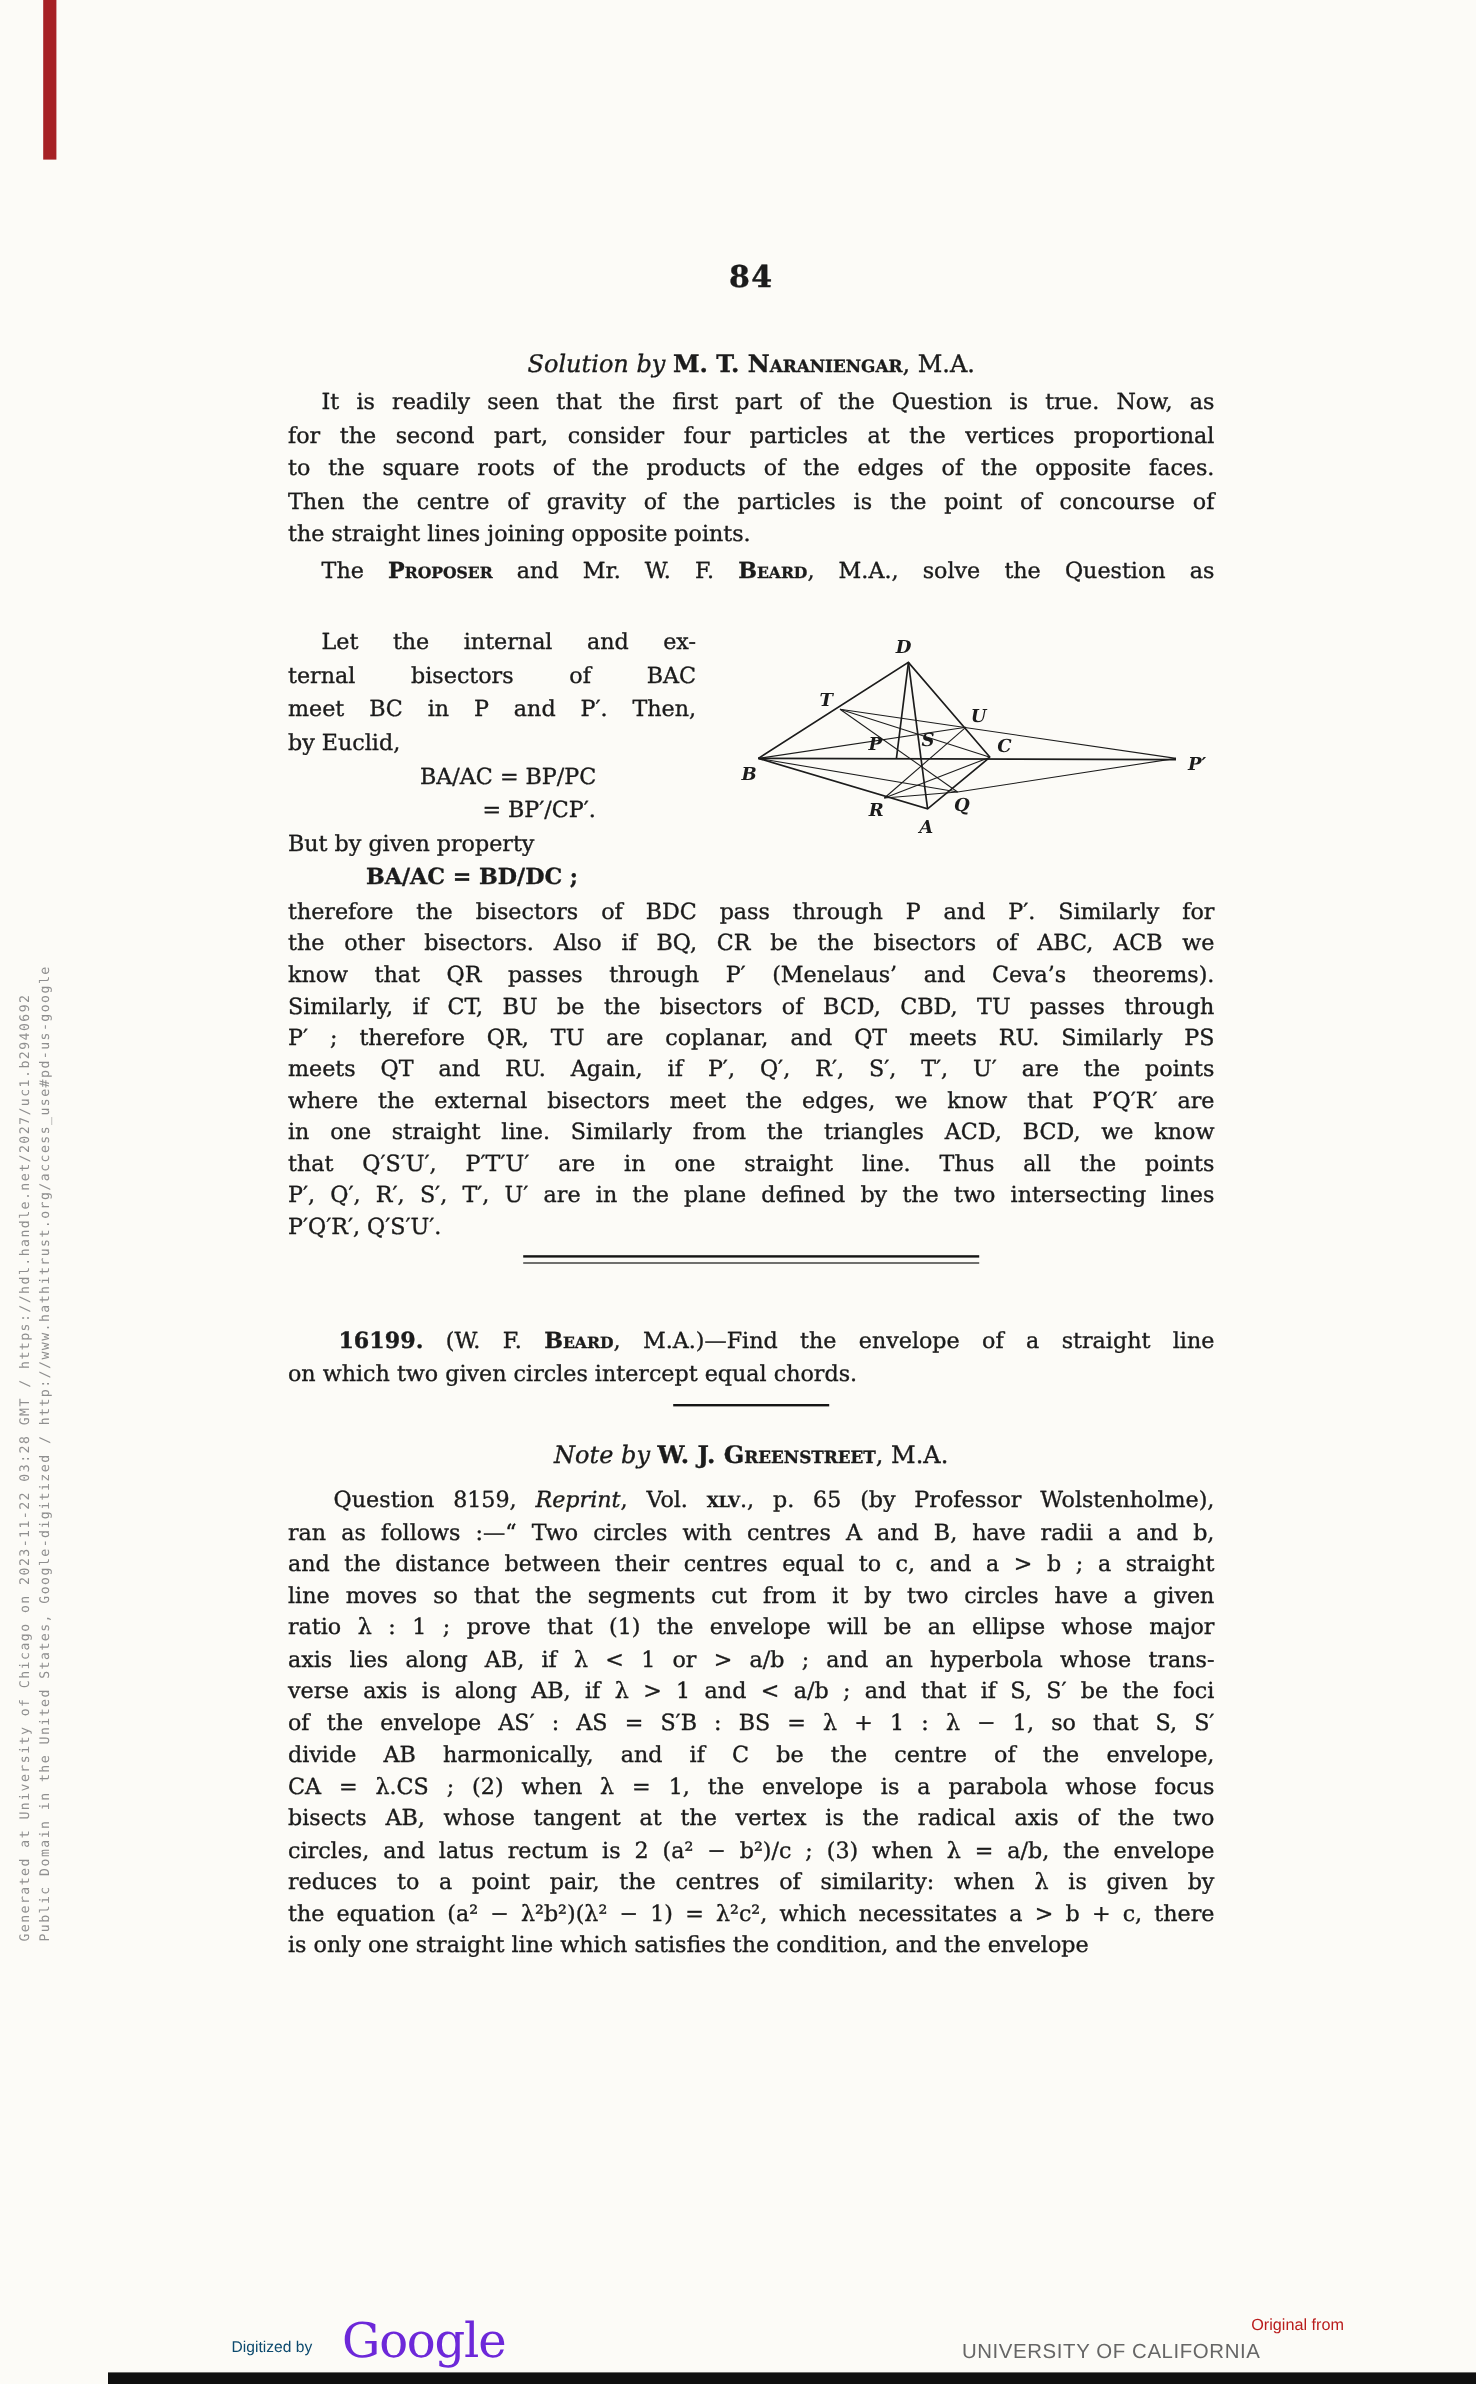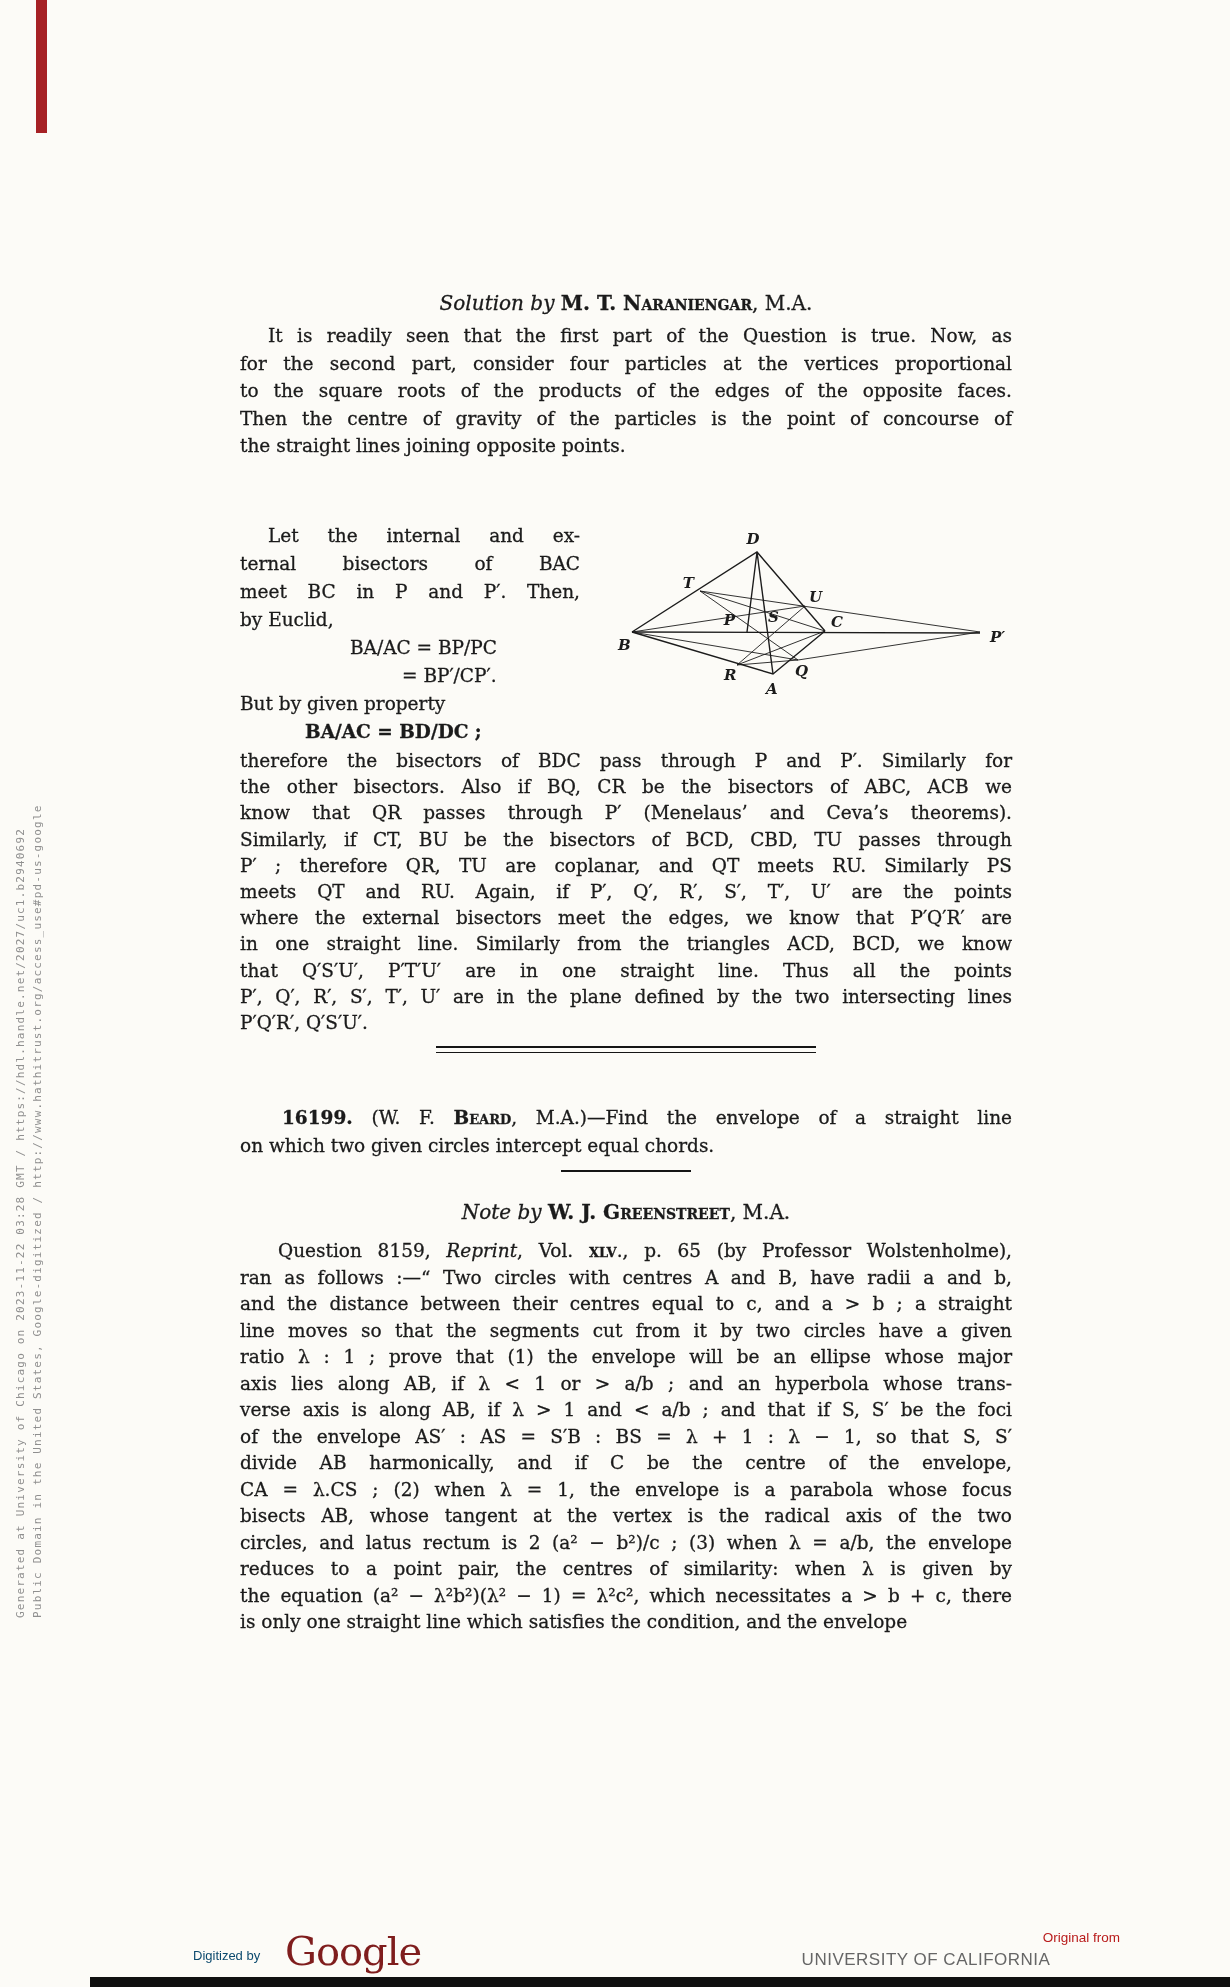--- a/index.html
+++ b/index.html
@@ -44,47 +44,49 @@
   .notepara .segline{text-indent:38px;}
 
   .redstrip{left:36px;top:0;width:11px;height:133px;background:#a62125;}
   .bottombar{left:90px;right:0;bottom:0;height:10px;background:#101010;}
 
   .watermark{left:12px;top:1618px;width:850px;transform:rotate(-90deg);transform-origin:0 0;
     font-family:"DejaVu Sans Mono", monospace;font-size:11px;letter-spacing:1.2px;
     color:#8f8f8f;line-height:17px;white-space:nowrap;}
 
   .foot-dig{left:193px;top:1948px;font-family:Liberation Sans, sans-serif;font-size:13px;color:#0c4a6e;}
-  .foot-google{left:285px;top:1928px;font-family:"DejaVu Serif", serif;font-size:40px;color:#7f1d1d;letter-spacing:-1px;}
+  .foot-google{left:285px;top:1928px;font-family:"DejaVu Serif", serif;font-size:40px;color:#6d28d9;letter-spacing:-1px;}
   .foot-orig{left:720px;top:1930px;width:400px;text-align:right;font-family:Liberation Sans, sans-serif;font-size:13.5px;color:#b91c1c;}
   .foot-inst{left:726px;top:1950px;width:400px;text-align:center;font-family:"Liberation Sans", sans-serif;font-size:17px;color:#666;letter-spacing:0.5px;}
 
   svg text{font-family:"DejaVu Serif", serif;font-style:italic;font-weight:bold;font-size:15px;fill:#1b1b1b;}
 </style>
 </head>
 <body>
 
 <div class="page">
 
   <div class="abs redstrip"></div>
 
+  <div class="abs col center pagenum ink">84</div>
 
   <div class="abs col center sol-head ink">
     <span class="it">Solution by </span><span class="sc">M. T. Naraniengar</span><span>, M.A.</span>
   </div>
 
   <div class="abs col para para1 ink">
       <div class="tline">It is readily seen that the first part of the Question is true. Now, as</div>
       <div class="tline">for the second part, consider four particles at the vertices proportional</div>
       <div class="tline">to the square roots of the products of the edges of the opposite faces.</div>
       <div class="tline">Then the centre of gravity of the particles is the point of concourse of</div>
       <div class="tline">the straight lines joining opposite points.</div>
     </div>
 
   <div class="abs col para2 ink">
+    <div class="tline l1"><span>The </span><span class="sc">Proposer</span><span> and Mr. W. F. </span><span class="sc">Beard</span><span>, M.A., solve the Question as</span></div>
   </div>
 
   <div class="abs col figsec">
     <div class="figtxt ink">
       <div class="tline f1">Let the internal and ex-</div>
       <div class="tline">ternal bisectors of BAC</div>
       <div class="tline">meet BC in P and P′. Then,</div>
       <div class="noj">by Euclid,</div>
       <div class="noj eq1">BA/AC = BP/PC</div>
       <div class="noj eq2">= BP′/CP′.</div>

